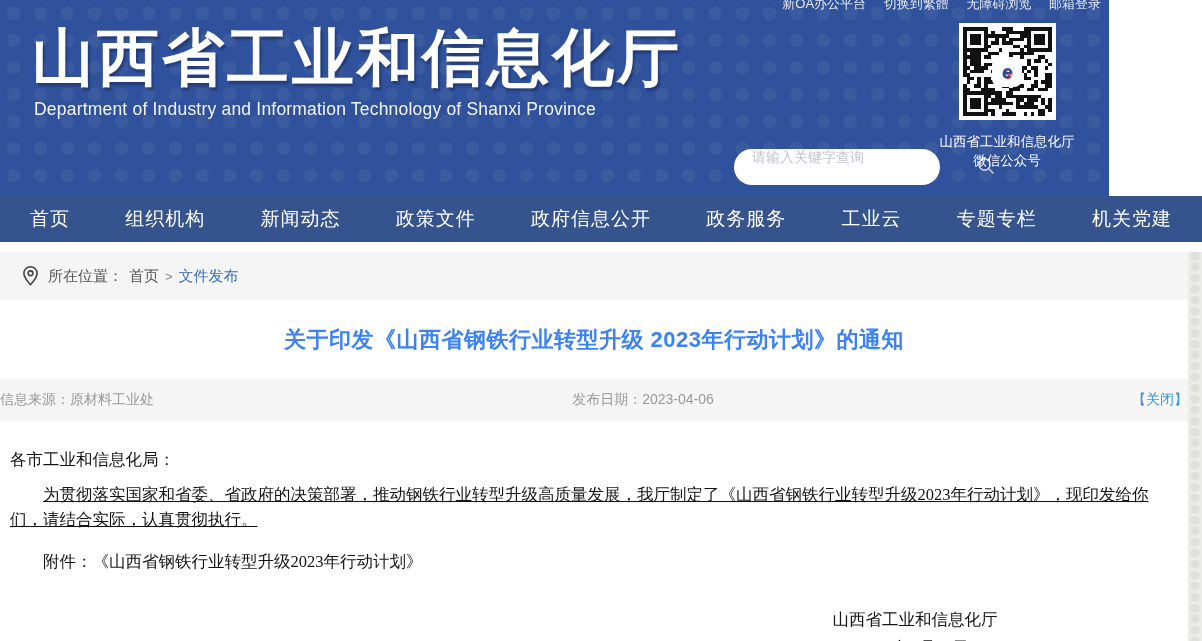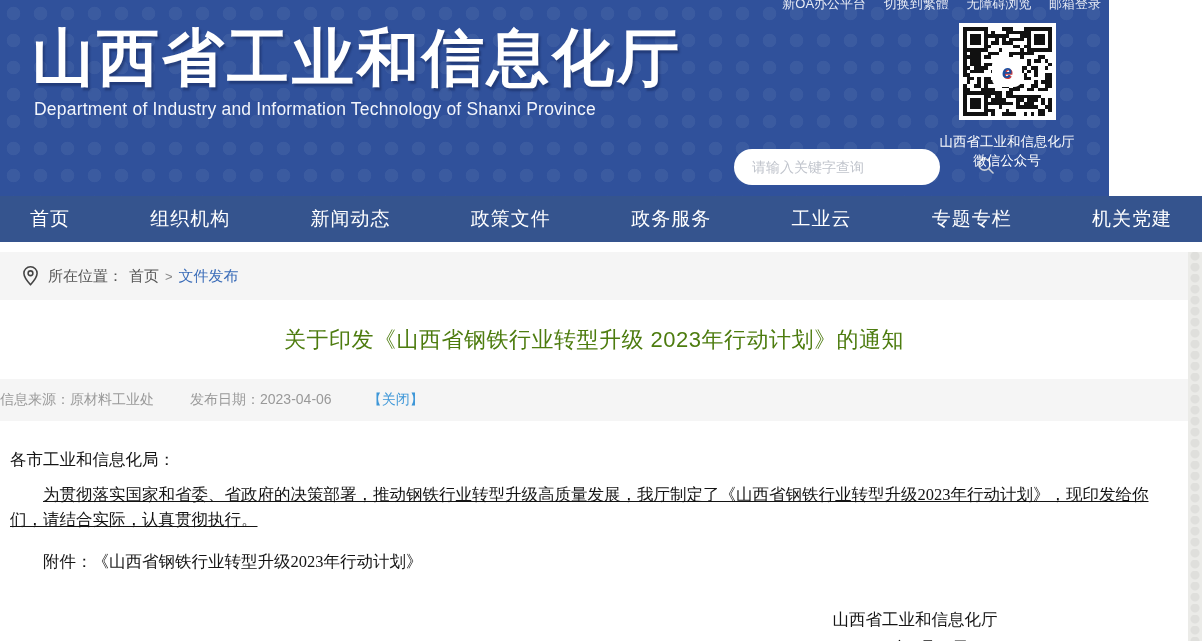--- a/index.html
+++ b/index.html
@@ -29,21 +29,21 @@
   }
   .site-subtitle {
     margin:6px 0 0 10px;
     font-size:17.5px; font-weight:normal; letter-spacing:.2px;
     color:#f2f5fb;
   }
   .search-box {
     position:absolute; top:149px; right:169px;
     width:206px; height:36px;
     background:#fff; border-radius:18px;
-    display:flex; align-items:center;gap:38px;
+    display:flex; align-items:flex-start;gap:38px;
   }
   .search-box input {
     flex:1; border:none; outline:none; background:transparent;
     padding:0 6px 0 18px; font-size:14px; color:#333;
     font-family:"Liberation Sans", sans-serif;
   }
   .search-box input::placeholder { color:#c0c4cc; }
   .search-btn { width:34px; height:36px; border:none; background:transparent;
     display:flex; align-items:center; justify-content:center; cursor:pointer; }
   .qr-block { position:absolute; top:23px; right:32px; width:140px; text-align:center; }
@@ -89,26 +89,26 @@
     font-size:15px; color:#555;
   }
   .breadcrumb-bar .pin { margin-right:8px; display:flex; }
   .breadcrumb-bar a { text-decoration:none; }
   .crumb-home { color:#555; margin:0 6px; }
   .crumb-sep { color:#888; font-size:13px; }
   .crumb-current { color:#3a6cb8; margin-left:6px; }
 
   .article-title {
     width:1188px; text-align:center;
-    padding:25px 0 24px; font-size:22px; font-weight:normal; color:#4d7c0f;
+    padding:25px 0 24px; font-size:22px; font-weight:bold; color:#3b82f6;
     letter-spacing:.5px;
   }
   .meta-bar {
     width:1188px; height:42px; background:#f5f5f5;
-    display:flex; align-items:center; justify-content:flex-start; gap:36px;
+    display:flex; align-items:center; justify-content:space-between; gap:48px;
     font-size:14px; color:#999;
   }
   .meta-close { color:#3e97d8; text-decoration:none; }
 
   .article-body {
     width:1188px; padding:26px 10px 0;
     font-family:"Liberation Serif", serif;
     font-size:16.5px; color:#141414; line-height:1.55;
   }
   .article-body .salutation { margin-bottom:9px; }
@@ -383,20 +383,21 @@
       <div>微信公众号</div>
     </div>
   </div>
 </header>
 
 <nav class="main-nav">
   <a href="#">首页</a>
   <a href="#">组织机构</a>
   <a href="#">新闻动态</a>
   <a href="#">政策文件</a>
+  <a href="#">政府信息公开</a>
   <a href="#">政务服务</a>
   <a href="#">工业云</a>
   <a href="#">专题专栏</a>
   <a href="#">机关党建</a>
 </nav>
 
 <div class="page-body">
   <div class="scroll-strip"></div>
 
   <div class="breadcrumb-bar">

